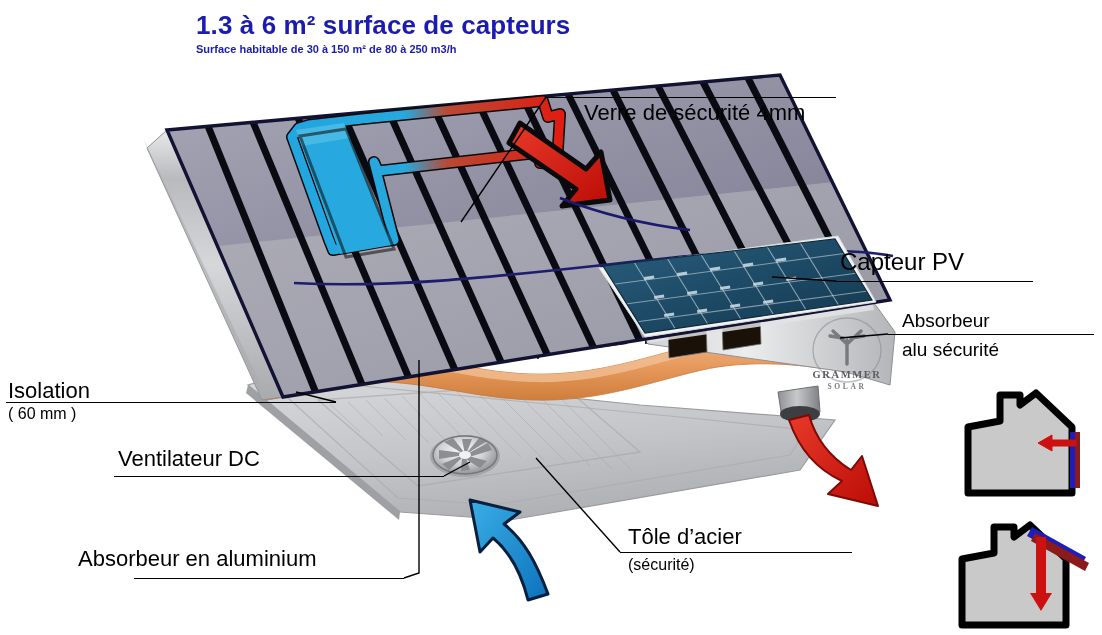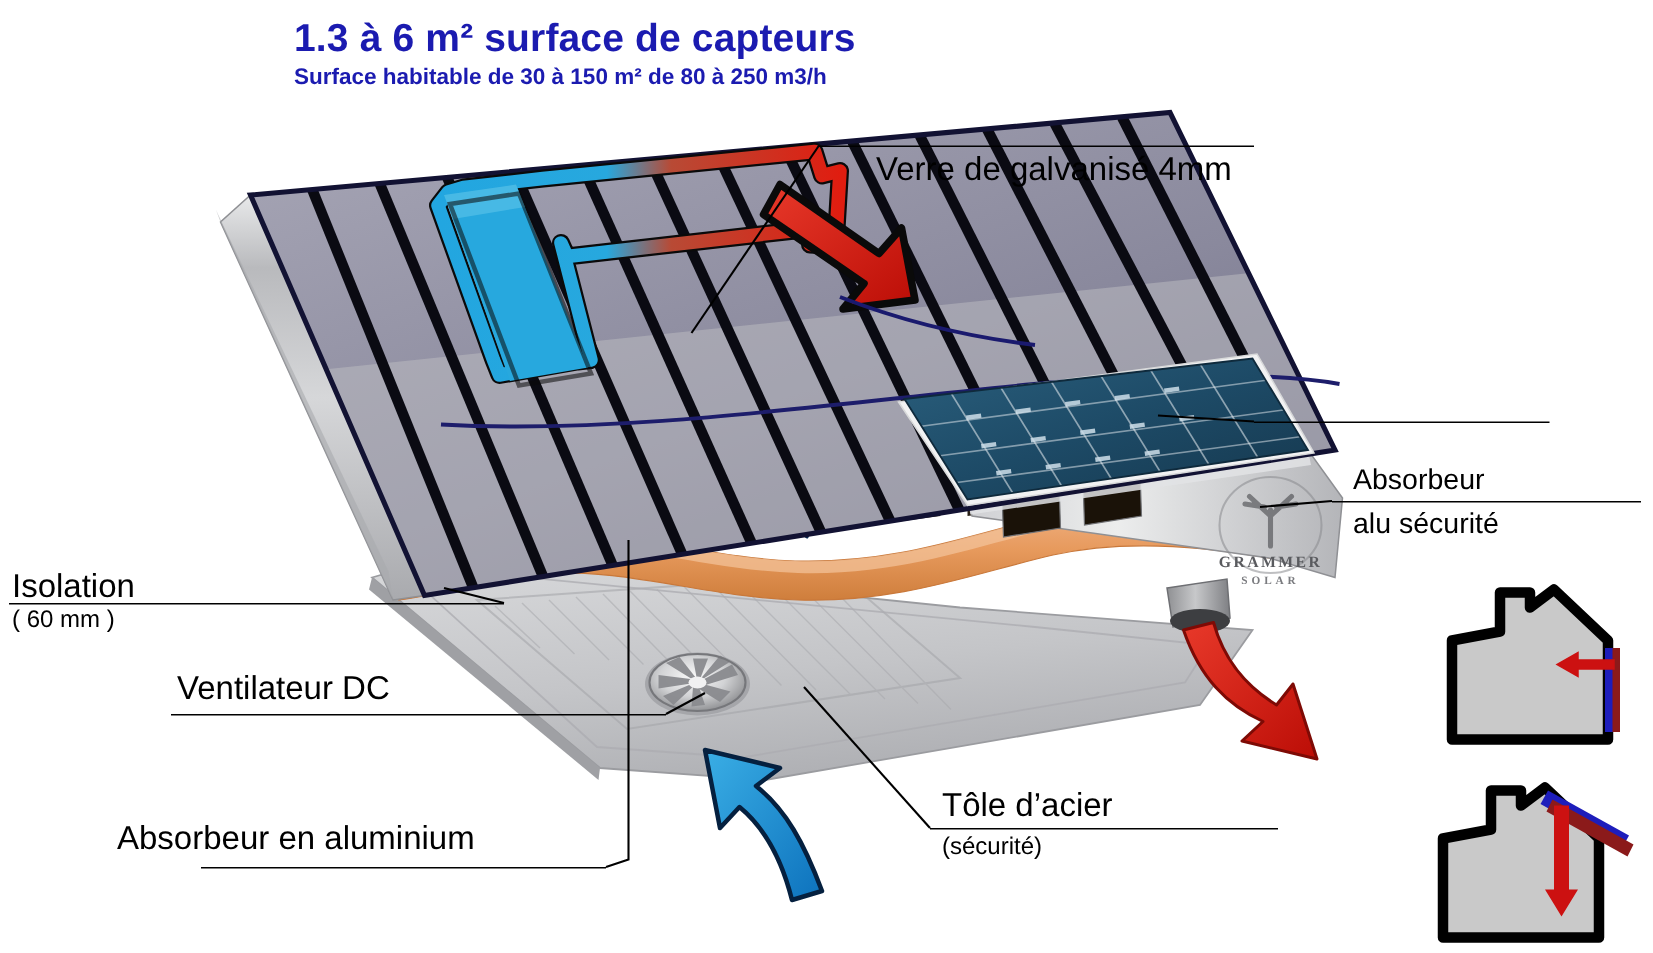--- a/index.html
+++ b/index.html
@@ -21,21 +21,21 @@
   #title-main {
     left: 196px; top: 10px;
     font-size: 26px;
     font-weight: bold;
     color: #1b1bb0;
     letter-spacing: 0.1px;
     white-space: nowrap;
   }
   #title-sub {
     left: 196px; top: 43px;
-    font-size: 15px;
+    font-size: 11px;
     font-weight: bold;
     color: #1b1bb0;
     white-space: nowrap;
   }
 
   
   .callout {
     white-space: nowrap;
     color: #000000;
     font-family: "Liberation Sans", sans-serif;
@@ -409,23 +409,24 @@
       <line x1="836" y1="281" x2="772" y2="277"></line>
       <line x1="888" y1="334" x2="840" y2="338"></line>
       <line x1="336" y1="402" x2="296" y2="392"></line>
       <line x1="444" y1="476" x2="470" y2="462"></line>
       <polyline points="404,578 419,573 419,360"></polyline>
       <line x1="620" y1="552" x2="536" y2="458"></line>
     </g>
   </svg>
 
   <div class="abs rule" id="rule-verre"></div>
-  <div class="abs callout" id="lbl-verre">Verre de galvanisé 4mm</div>
+  <div class="abs callout" id="lbl-verre">Verre de sécurité 4mm</div>
 
   <div class="abs rule" id="rule-pv"></div>
+  <div class="abs callout" id="lbl-pv">Capteur PV</div>
 
   <div class="abs rule" id="rule-carcasse"></div>
   <div class="abs callout" id="lbl-carcasse">Absorbeur</div>
   <div class="abs callout" id="lbl-carcasse2">alu sécurité</div>
 
   <div class="abs rule" id="rule-isolation"></div>
   <div class="abs callout" id="lbl-isolation">Isolation</div>
   <div class="abs callout" id="lbl-isolation2">( 60 mm )</div>
 
   <div class="abs rule" id="rule-ventilateur"></div>

